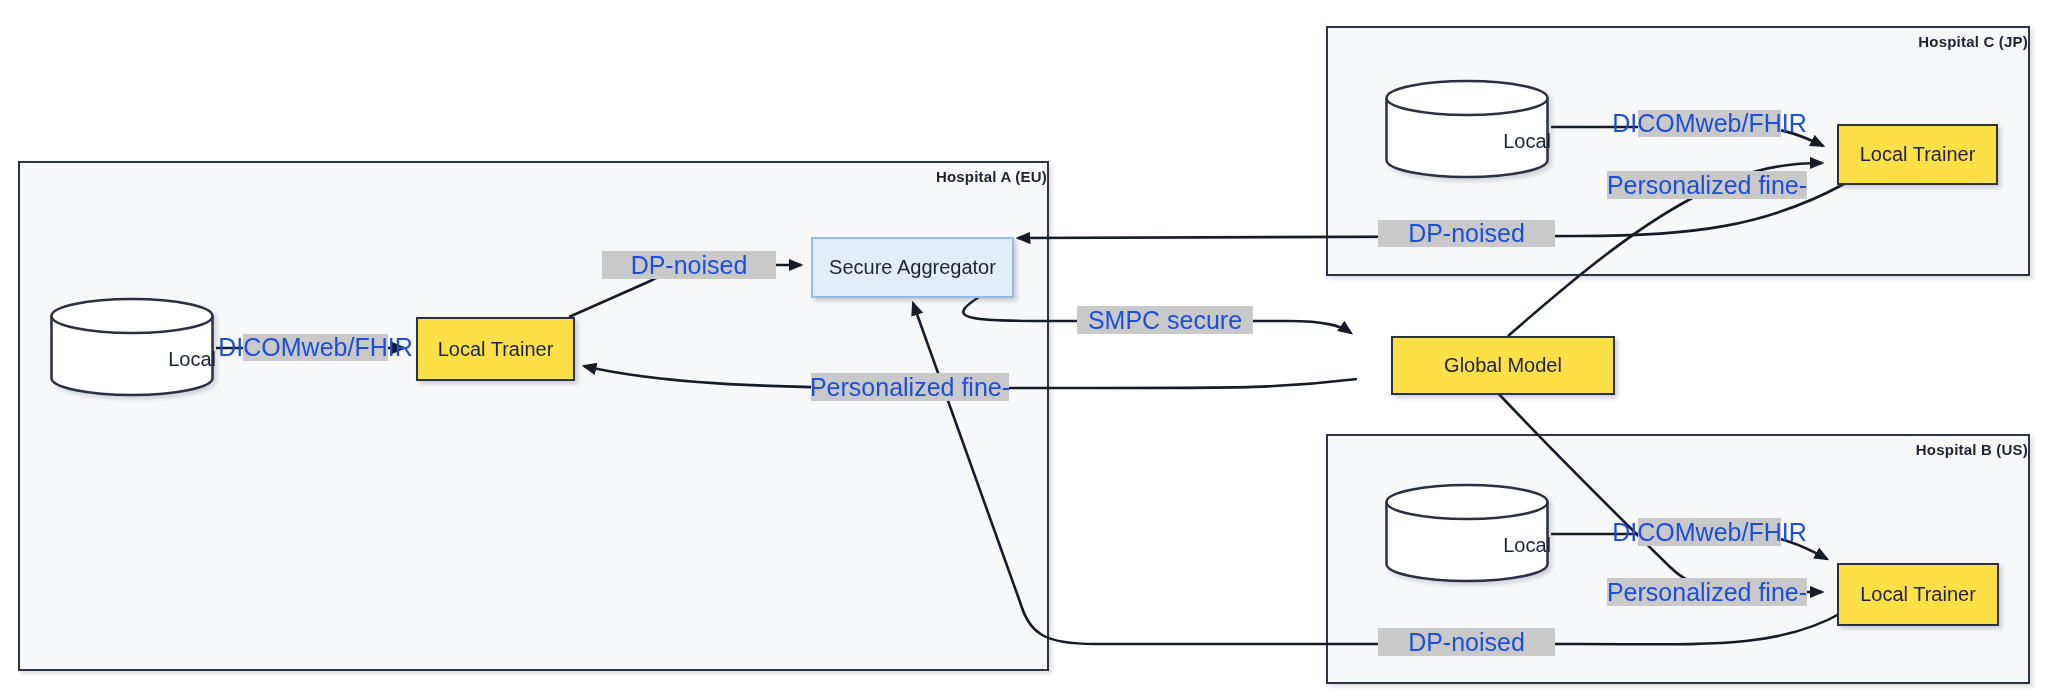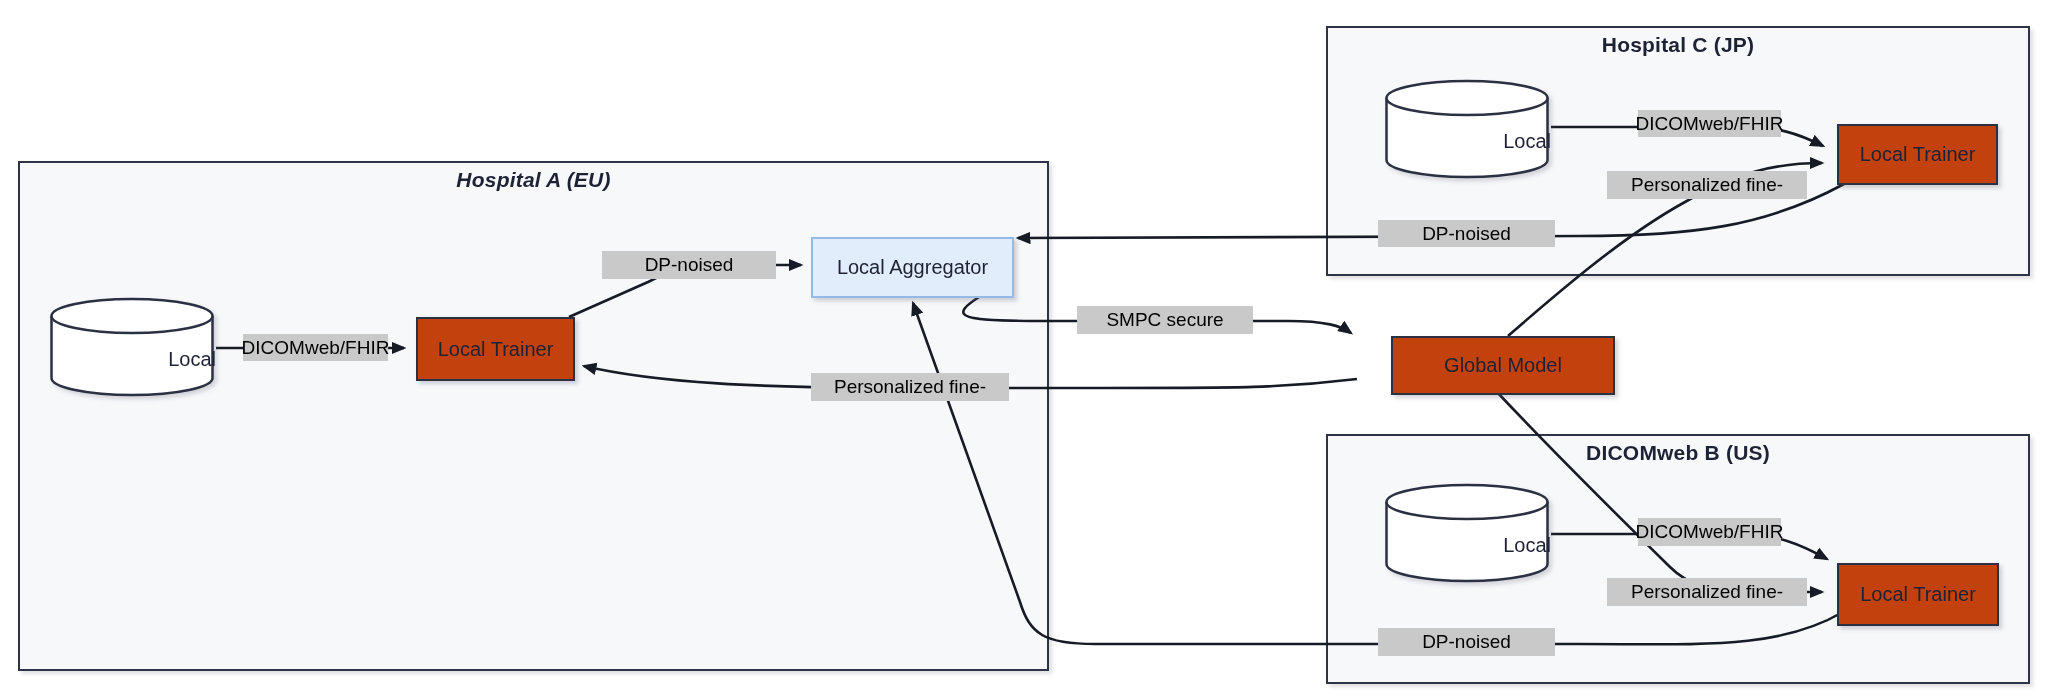--- a/index.html
+++ b/index.html
@@ -17,22 +17,22 @@
     position: absolute;
     background: #f7f8fa;
     border: 2px solid #2f3347;
     box-shadow: 3px 3px 4px rgba(100,100,115,0.20);
     z-index: 0;
   }
   .group-title {
     position: absolute;
     top: 5px; left: 0;
     width: 100%;
-    text-align: center;
-    font-size: 21px;
+    text-align: right;
+    font-size: 15px;
     font-weight: 600;
     letter-spacing: 0.2px;
   }
   
   svg.edges {
     position: absolute;
     left: 0; top: 0;
     z-index: 1;
   }
   svg.edges path.edge {
@@ -40,30 +40,30 @@
     stroke: #171b26;
     stroke-width: 2.6px;
   }
   
   .edge-label {
     position: absolute;
     background: #c9c9ca;
     display: flex;
     align-items: center;
     justify-content: center;
-    font-size: 19px;
+    font-size: 25px;
     font-weight: 500;
     white-space: nowrap;
     z-index: 2;
-    color: #000000;
+    color: #1d4ed8;
   }
   
   .node {
     position: absolute;
-    background: #c2410c;
+    background: #fde047;
     border: 2.5px solid #2b3043;
     box-shadow: 3px 3px 4px rgba(100,100,115,0.28);
     display: flex;
     align-items: center;
     justify-content: center;
     font-size: 20px;
     z-index: 3;
   }
   .node.aggregator {
     background: #e1edfb;
@@ -85,28 +85,28 @@
     width: 100%;
     text-align: right;
     font-size: 20px;
   }
 </style>
 </head>
 <body>
 
 <div class="canvas">
 
-  <div class="group" style="left:18px; top:161px; width:1027px; height:506px;font-style:italic;">
+  <div class="group" style="left:18px; top:161px; width:1027px; height:506px;">
     <div class="group-title">Hospital A (EU)</div>
   </div>
   <div class="group" style="left:1326px; top:26px; width:700px; height:246px;">
     <div class="group-title">Hospital C (JP)</div>
   </div>
   <div class="group" style="left:1326px; top:434px; width:700px; height:246px;">
-    <div class="group-title">DICOMweb B (US)</div>
+    <div class="group-title">Hospital B (US)</div>
   </div>
 
   <svg class="edges" width="2052" height="696" viewBox="0 0 2052 696">
     <defs>
       <marker id="arr" viewBox="0 0 12 10" refX="10" refY="5" markerWidth="15" markerHeight="13" markerUnits="userSpaceOnUse" orient="auto">
         <path d="M0,0 L12,5 L0,10 Z" fill="#171b26"></path>
       </marker>
     </defs>
     <path class="edge" d="M216,348 L404,348" marker-end="url(#arr)"></path>
     <path class="edge" d="M569,317 L648,282 C672,270 684,265 724,265 L801,265" marker-end="url(#arr)"></path>
@@ -147,18 +147,18 @@
   </div>
   <div class="db" style="left:1383px; top:482px; width:168px; height:104px;">
     <svg width="168" height="104" viewBox="0 0 168 104">
       <path d="M3.5,20 L3.5,82 A80.5,17 0 0 0 164.5,82 L164.5,20" fill="#ffffff" stroke="#2b3043" stroke-width="2.5"></path>
       <ellipse cx="84" cy="20" rx="80.5" ry="17" fill="#ffffff" stroke="#2b3043" stroke-width="2.5"></ellipse>
     </svg>
     <div class="db-label">Local</div>
   </div>
 
   <div class="node" style="left:416px; top:317px; width:155px; height:60px;">Local Trainer</div>
-  <div class="node aggregator" style="left:811px; top:237px; width:199px; height:57px;">Local Aggregator</div>
+  <div class="node aggregator" style="left:811px; top:237px; width:199px; height:57px;">Secure Aggregator</div>
   <div class="node" style="left:1391px; top:336px; width:220px; height:55px;">Global Model</div>
   <div class="node" style="left:1837px; top:124px; width:157px; height:57px;">Local Trainer</div>
   <div class="node" style="left:1837px; top:563px; width:158px; height:59px;">Local Trainer</div>
 
 </div>
 
 </body></html>

